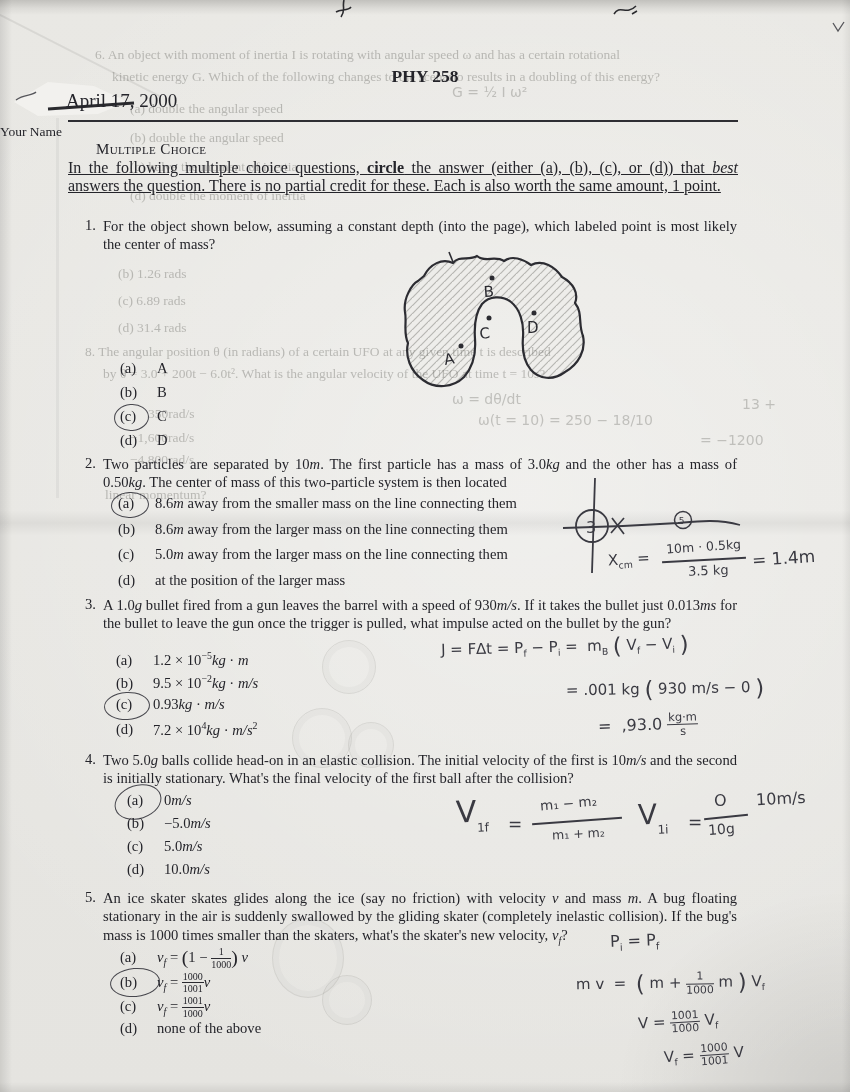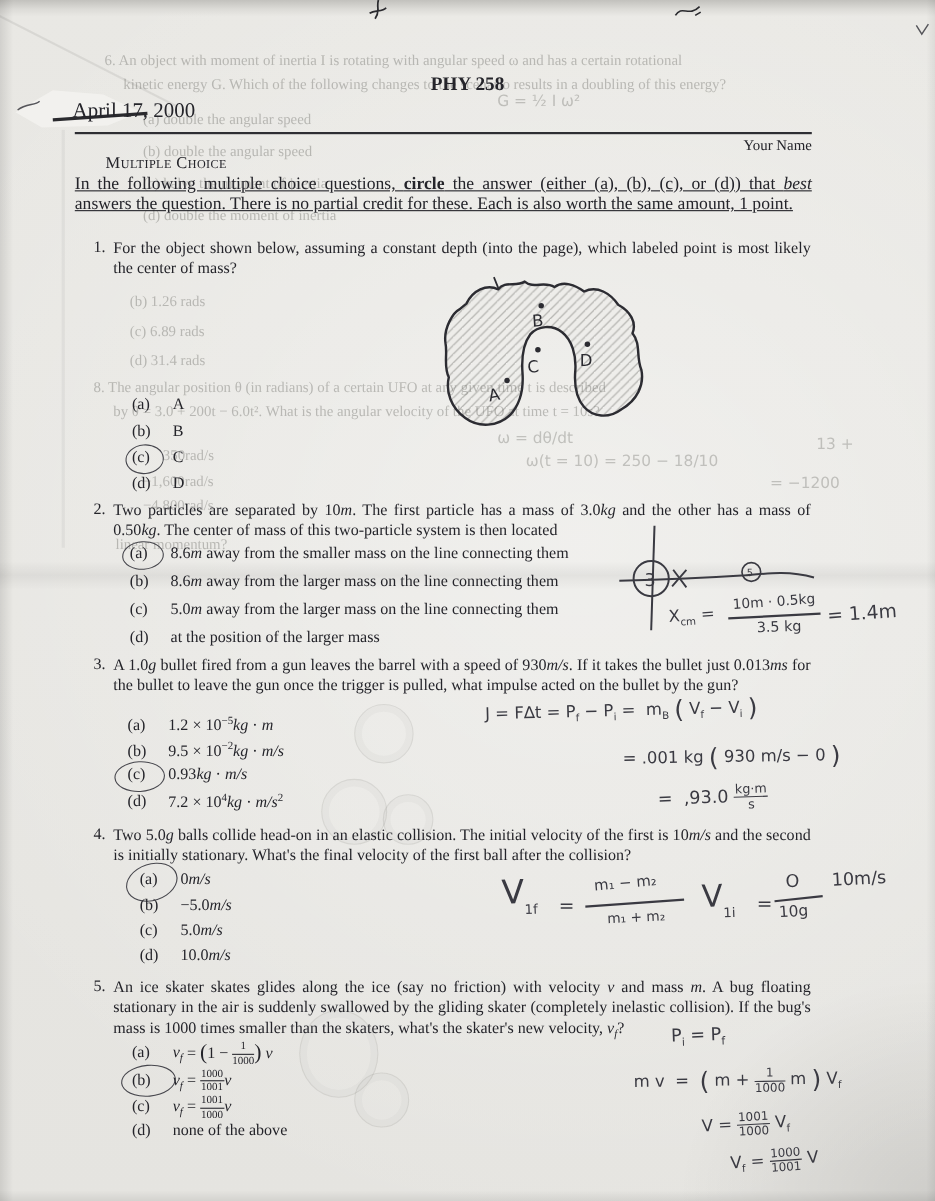--- a/index.html
+++ b/index.html
@@ -105,21 +105,21 @@
   <div class="ghost" style="left:105px;top:487px;">linear momentum?</div>
   <div class="wheel" style="left:322px;top:640px;width:52px;height:52px;"></div>
   <div class="wheel" style="left:292px;top:708px;width:58px;height:58px;"></div>
   <div class="wheel" style="left:348px;top:722px;width:44px;height:44px;"></div>
   <div class="wheel" style="left:272px;top:918px;width:70px;height:78px;"></div>
   <div class="wheel" style="left:322px;top:975px;width:48px;height:48px;"></div>
 
   <div class="abs title" style="top:66px;">PHY 258</div>
   <div class="abs date" style="left:66px;top:90px;">April 17, 2000</div>
   <div class="abs rule" style="left:68px;top:120px;width:670px;"></div>
-  <div class="abs yourname" style="left:0;top:124px;width:738px;text-align:right;">Your Name</div>
+  <div class="abs yourname" style="left:0;top:124px;width:738px;text-align:left;">Your Name</div>
 
   <div class="abs mchead" style="left:96px;top:141px;">Multiple Choice</div>
   <div class="abs instr" style="left:68px;top:159px;width:670px;">In the following multiple choice questions, <b>circle</b> the answer (either (a), (b), (c), or (d)) that <i>best</i> answers the question. There is no partial credit for these. Each is also worth the same amount, 1 point.</div>
 
   <div class="qblock" style="left:85px;top:217px;">
     <span class="qnum">1.</span>
     <div class="qtext">For the object shown below, assuming a constant depth (into the page), which labeled point is most likely the center of mass?</div>
   </div>
 
   <svg class="abs" style="left:396px;top:250px;" width="204" height="150" viewBox="0 0 204 150">

